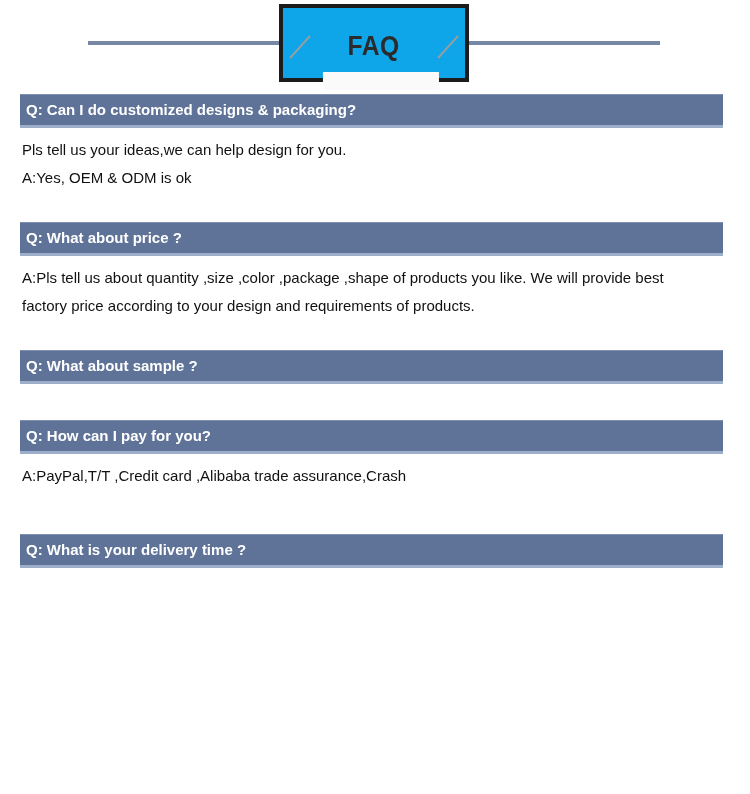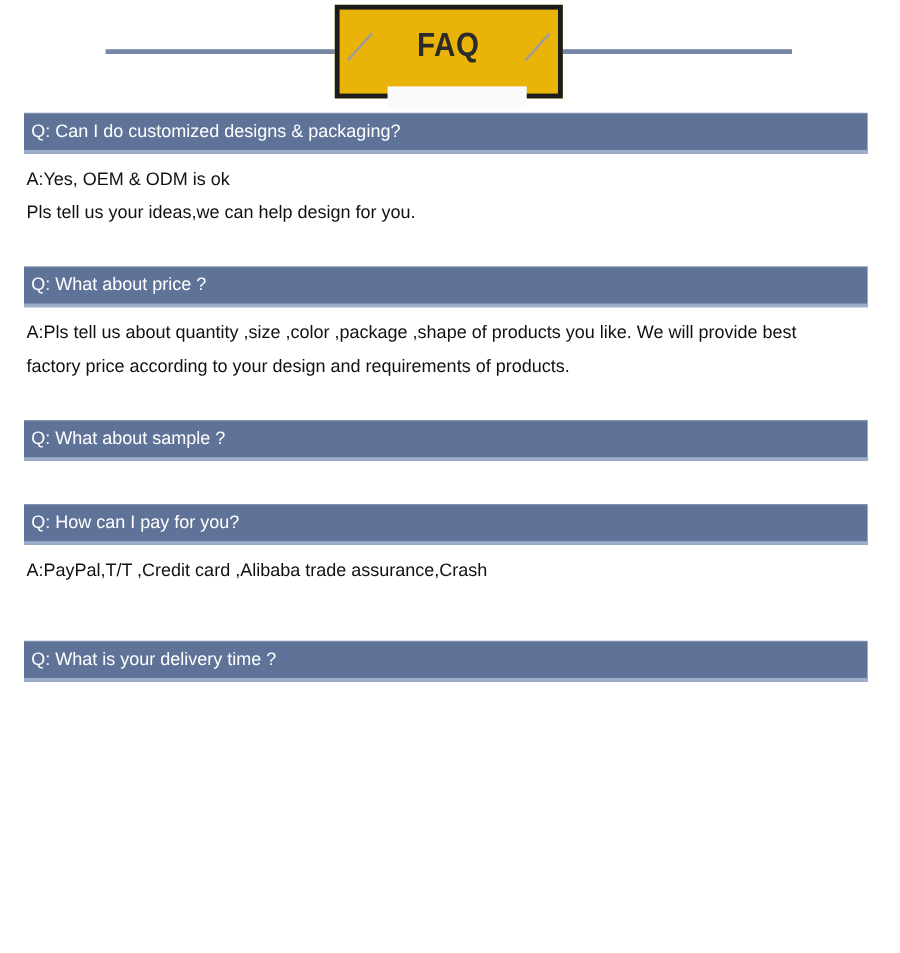--- a/index.html
+++ b/index.html
@@ -26,23 +26,23 @@
   .h-line {
     flex: 1;
     height: 4px;
     background: #7787a6;
   }
   .faq-box {
     position: relative;
     width: 150px;
     height: 38px;
     border: 4px solid #1c1c1c;
-    background: #eab308;
+    background: #0ea5e9;
     display: flex;
-    align-items: flex-start;
+    align-items: flex-end;
     justify-content: space-between;
     padding: 16px 16px;
   }
   .slash {
     width: 2px;
     height: 30px;
     background: #9d9d9d;
     transform: rotate(42deg);
     z-index: 2;
   }
@@ -79,20 +79,21 @@
   .faq-section:last-child { margin-bottom: 7px; }
   .q-bar {
     height: 34px;
     box-sizing: border-box;
     background: #5f7399;
     border-bottom: 3px solid #9caec9;
     box-shadow: inset 0 1px 0 rgba(255,255,255,0.20);
     display: flex;
     align-items: center;
     padding-left: 6px;
+    font-weight: bold;
   }
   .q-text {
     color: #ffffff;
     font-size: 15px;
   }
   .answer {
     padding: 8px 0 0 2px;
   }
   .a-line {
     margin: 0;
@@ -118,22 +119,22 @@
   <div class="h-line"></div>
 </div>
 
 <div class="content">
 
   <section class="faq-section">
     <div class="q-bar">
       <span class="q-text">Q: Can I do customized designs &amp; packaging?</span>
     </div>
     <div class="answer">
+      <p class="a-line" data-indent="0">Pls tell us your ideas,we can help design for you.</p>
       <p class="a-line" data-indent="0">A:Yes, OEM &amp; ODM is ok</p>
-      <p class="a-line" data-indent="0">Pls tell us your ideas,we can help design for you.</p>
     </div>
   </section>
 
   <section class="faq-section">
     <div class="q-bar">
       <span class="q-text">Q: What about price ?</span>
     </div>
     <div class="answer">
       <p class="a-line" data-indent="0">A:Pls tell us about quantity ,size ,color ,package ,shape of products you like. We will provide best</p>
       <p class="a-line" data-indent="0">factory price according to your design and requirements of products.</p>

